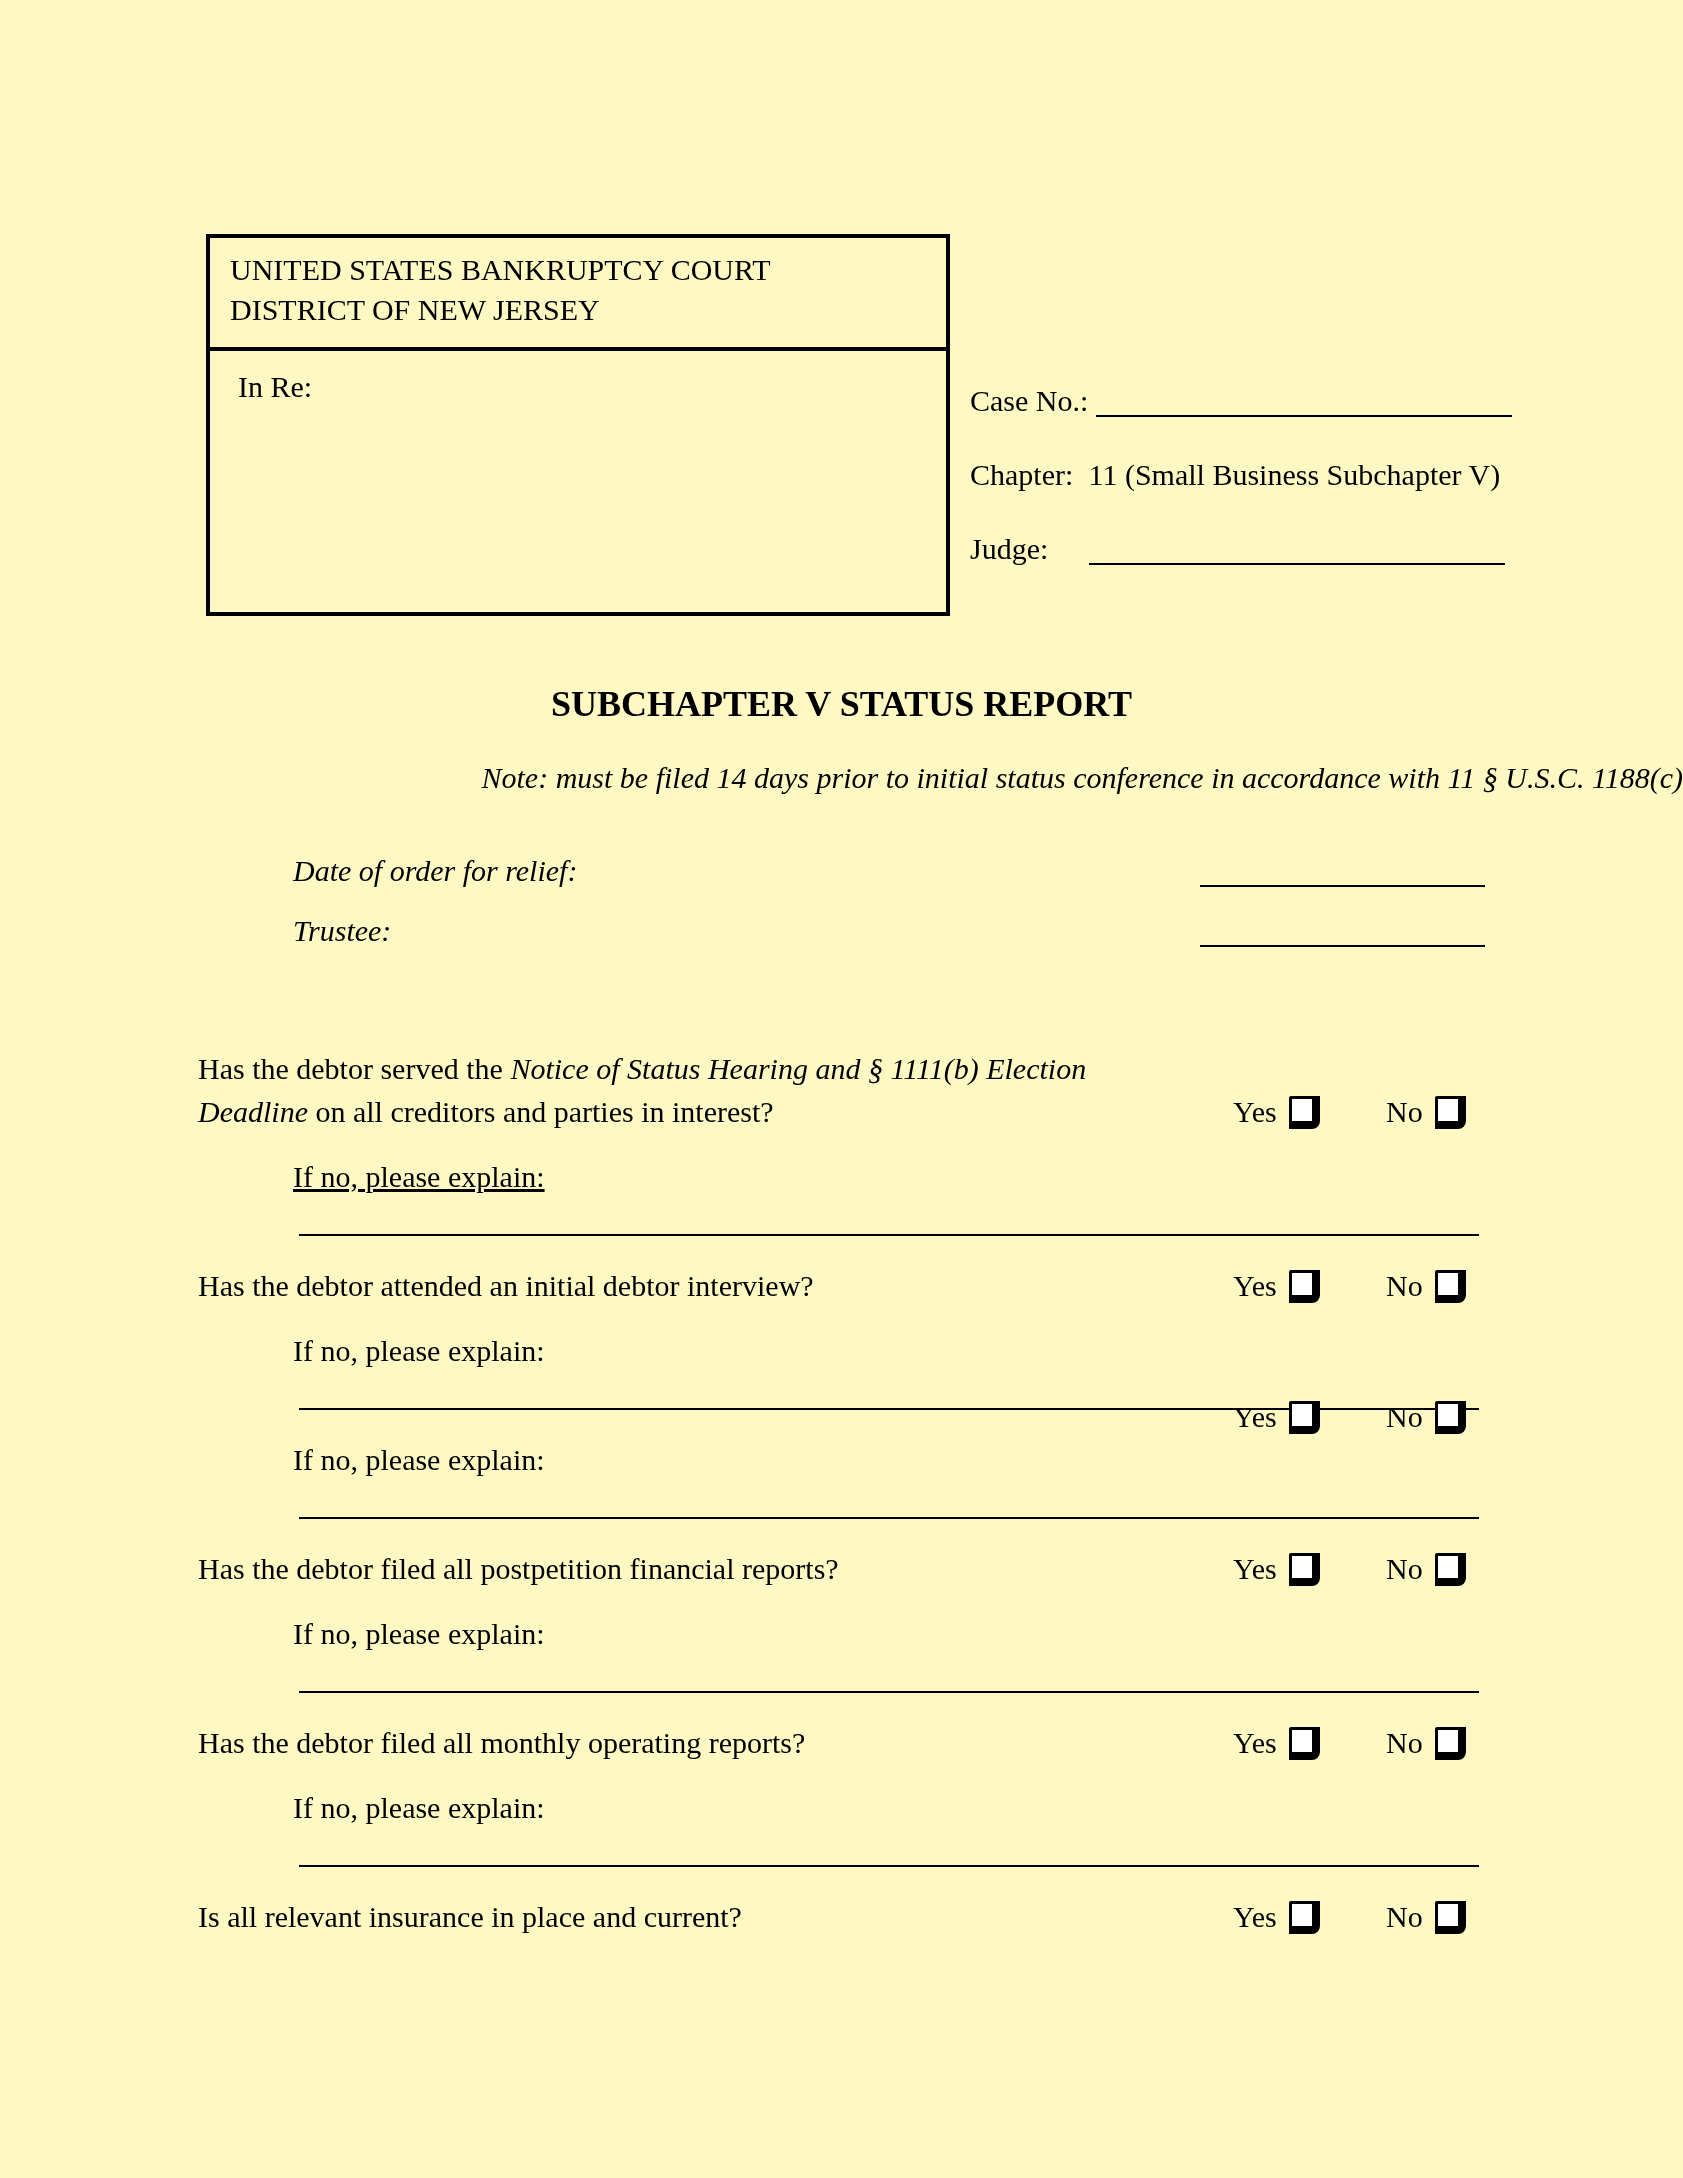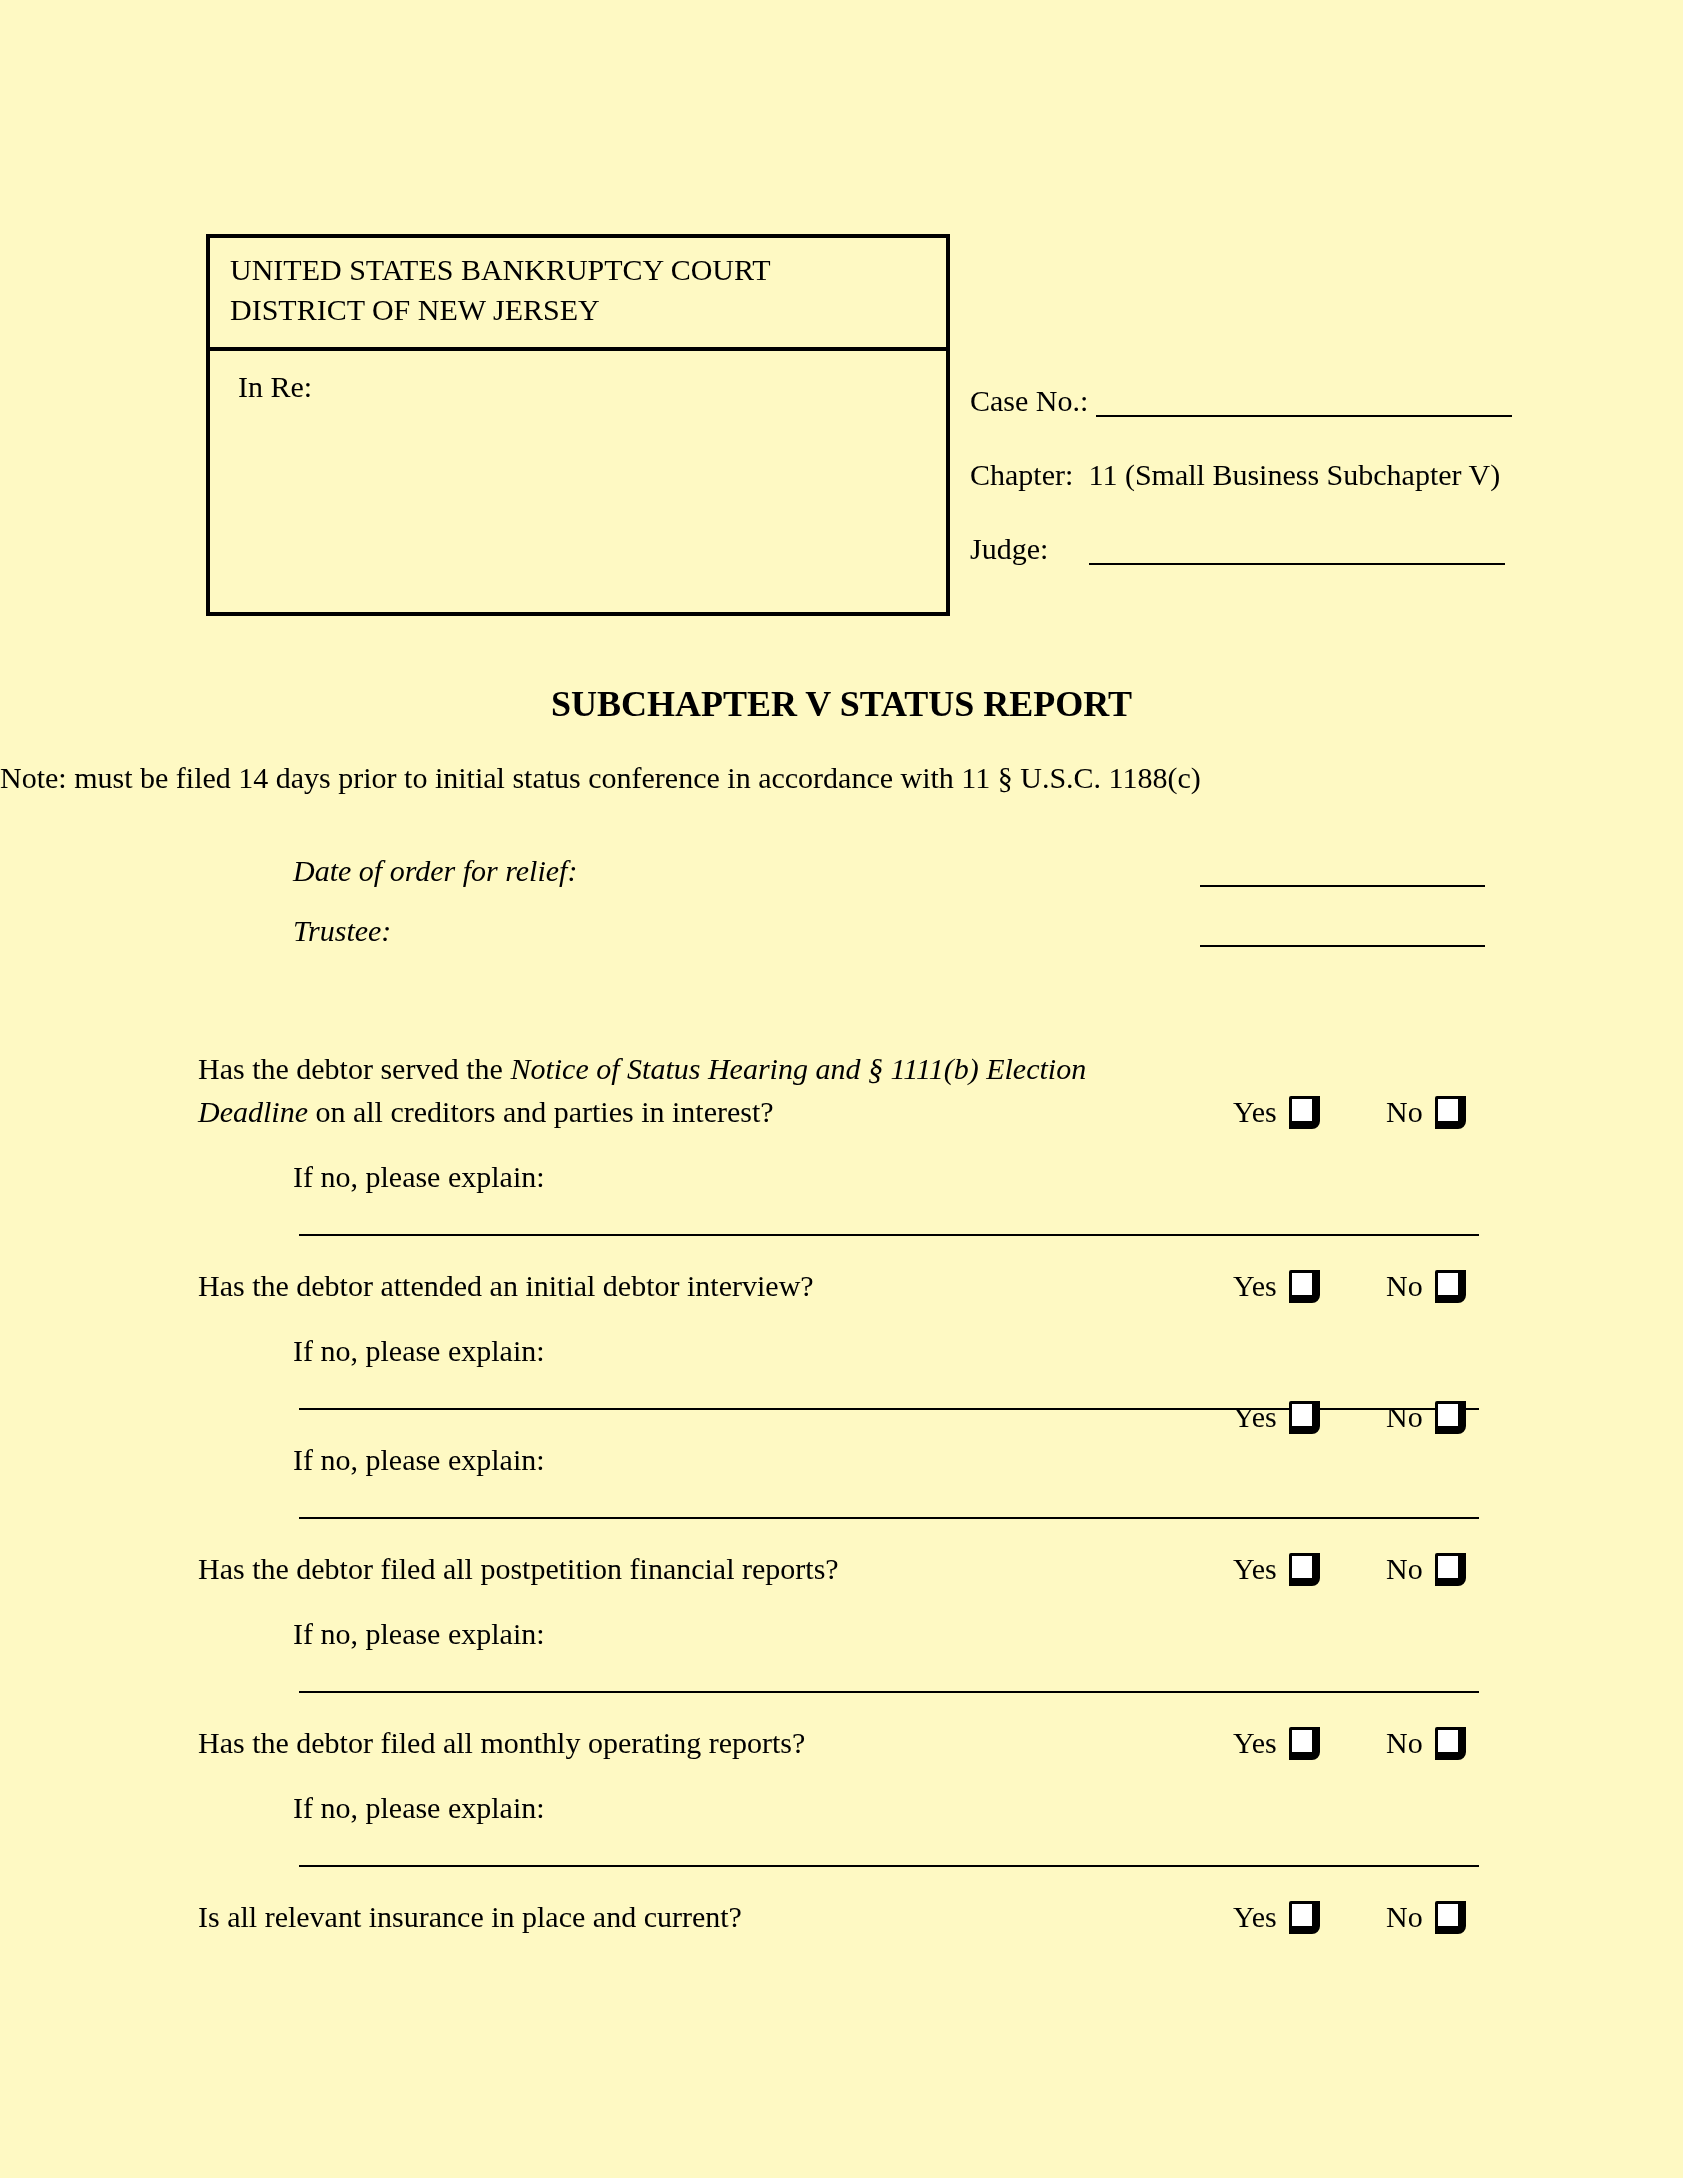--- a/index.html
+++ b/index.html
@@ -45,36 +45,37 @@
   }
 
   
   .doc-title {
     position: absolute; top: 683px; left: 0;
     width: 100%; text-align: center;
     font-weight: bold; font-size: 36px;
   }
   .doc-note {
     position: absolute; top: 756px; left: 0;
-    width: 100%; text-align: left;
+    width: 100%; text-align: right;
+    font-style: italic;
   }
 
   
   .field-rows { position: absolute; left: 293px; top: 849px; width: 1192px; }
   .field-row { position: relative; height: 42px; margin-bottom: 18px; font-style: italic; }
   .write-line {
     position: absolute; right: 0; bottom: 4px;
     width: 285px; height: 0;
     border-bottom: 2px solid #000;
   }
 
   
   .questions { position: absolute; left: 198px; top: 1047px; width: 1287px; }
   .q-block { margin-top: 28px; }
-  .q-block:first-child { margin-top: 0; }
+  .q-block:first-child { margin-top: 0; text-decoration: underline; }
   .q-row { position: relative; }
   .q-text { display: inline-block; width: 995px; }
   .yes-col { position: absolute; left: 988px; bottom: 0; white-space: nowrap; margin-left: 47px; }
   .no-col  { position: absolute; left: 1188px; bottom: 0; white-space: nowrap; }
   .checkbox {
     display: inline-block;
     width: 20px; height: 22px;
     border: 3px solid #000;
     border-right-width: 8px;
     border-bottom-width: 8px;

